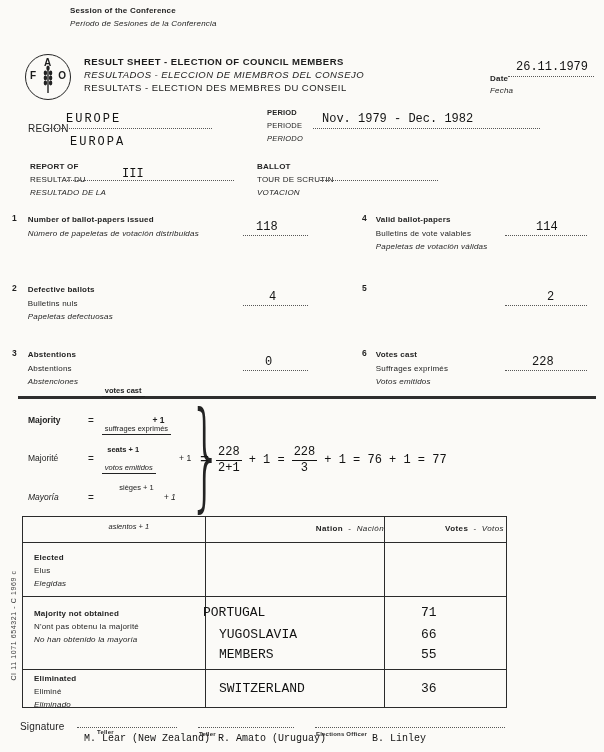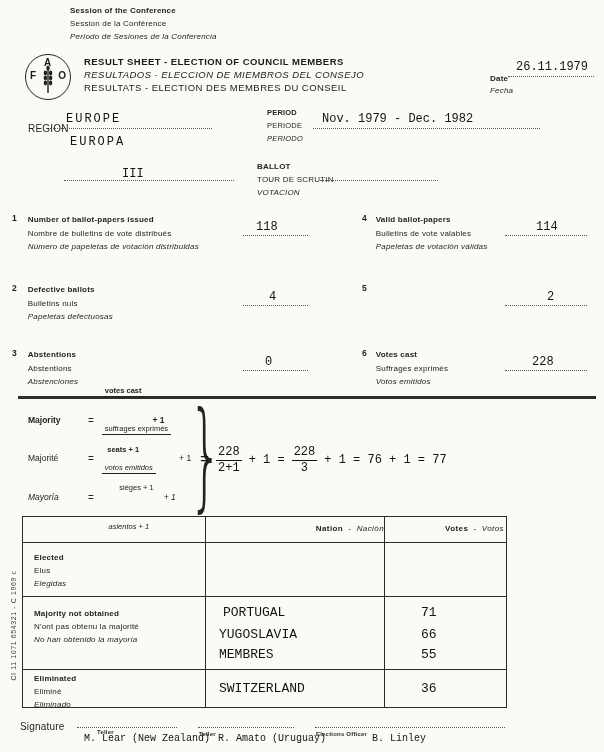--- a/index.html
+++ b/index.html
@@ -43,21 +43,20 @@
          transform:rotate(-90deg);font-size:7px;letter-spacing:.6px;color:#3a3a3a;}
   .role{font-size:6px;font-weight:bold;letter-spacing:.2px;color:#2b2b2b;}
 </style>
 </head>
 <body>
 
 <div class="page">
 
   <div class="abs lbl" style="left:70px;top:4px">
     <div class="b">Session of the Conference</div>
-    <div>Session de la Conférence</div>
     <div class="i">Período de Sesiones de la Conferencia</div>
   </div>
 
   <div class="logo">
     <span style="left:4px;top:15px">F</span>
     <span style="left:18px;top:2px">A</span>
     <span style="right:4px;top:15px">O</span>
     <svg width="12" height="32" viewBox="0 0 12 32" style="position:absolute;left:16px;top:8px">
       <line x1="6" y1="4" x2="6" y2="30" stroke="#222" stroke-width="1.4"></line>
       <ellipse cx="6" cy="5" rx="1.7" ry="2.6" fill="#222"></ellipse>
@@ -87,36 +86,40 @@
   <div class="abs typed sp2" style="left:70px;top:135px">EUROPA</div>
 
   <div class="abs lbl" style="left:267px;top:106px;font-size:7.5px;line-height:13px">
     <div class="b">PERIOD</div>
     <div>PERIODE</div>
     <div class="i">PERIODO</div>
   </div>
   <div class="abs typed" style="left:322px;top:112px">Nov. 1979 - Dec. 1982</div>
   <div class="dots" style="left:313px;top:128px;width:227px"></div>
 
+  <div class="abs lbl" style="left:30px;top:160px">
+    <div class="b">REPORT OF</div>
+    <div>RESULTAT DU</div>
+    <div class="i">RESULTADO DE LA</div>
+  </div>
   <div class="abs typed" style="left:122px;top:167px">III</div>
   <div class="dots" style="left:64px;top:180px;width:170px"></div>
 
   <div class="abs lbl" style="left:257px;top:160px">
     <div class="b">BALLOT</div>
     <div>TOUR DE SCRUTIN</div>
     <div class="i">VOTACION</div>
   </div>
   <div class="dots" style="left:320px;top:180px;width:118px"></div>
 
   <div class="abs" style="left:12px;top:213px">
     <div style="display:flex;gap:11px">
       <span class="num-badge">1</span>
       <div class="lbl lbl13">
         <div class="b">Number of ballot-papers issued</div>
-        <div>Nombre de bulletins de vote distribués</div>
         <div class="i">Número de papeletas de votación distribuidas</div>
       </div>
     </div>
   </div>
   <div class="abs typed" style="left:256px;top:220px">118</div>
   <div class="dots" style="left:243px;top:235px;width:65px"></div>
 
   <div class="abs" style="left:12px;top:283px">
     <div style="display:flex;gap:11px">
       <span class="num-badge">2</span>
@@ -248,25 +251,25 @@
       <div>N'ont pas obtenu la majorité</div>
       <div class="i">No han obtenido la mayoría</div>
     </div>
 
     <div class="abs lbl" style="left:11px;top:155px">
       <div class="b">Eliminated</div>
       <div>Eliminé</div>
       <div class="i">Eliminado</div>
     </div>
 
-    <div class="abs typed typed-big" style="left:200px;top:88px">PORTUGAL</div>
+    <div class="abs typed typed-big" style="left:180px;top:88px">PORTUGAL</div>
     <div class="abs typed typed-big" style="left:398px;top:88px">71</div>
     <div class="abs typed typed-big" style="left:196px;top:110px">YUGOSLAVIA</div>
     <div class="abs typed typed-big" style="left:398px;top:110px">66</div>
-    <div class="abs typed typed-big" style="left:196px;top:130px">MEMBRES</div>
+    <div class="abs typed typed-big" style="left:196px;top:130px">MEMBERS</div>
     <div class="abs typed typed-big" style="left:398px;top:130px">55</div>
     <div class="abs typed typed-big" style="left:196px;top:164px">SWITZERLAND</div>
     <div class="abs typed typed-big" style="left:398px;top:164px">36</div>
   </div>
 
   <div class="vcode">CI 11   1071 654321 - C 1969 c</div>
 
   <div class="abs lbl" style="left:20px;top:720px;font-size:10px">Signature</div>
 
   <div class="dots" style="left:77px;top:727px;width:100px"></div>

